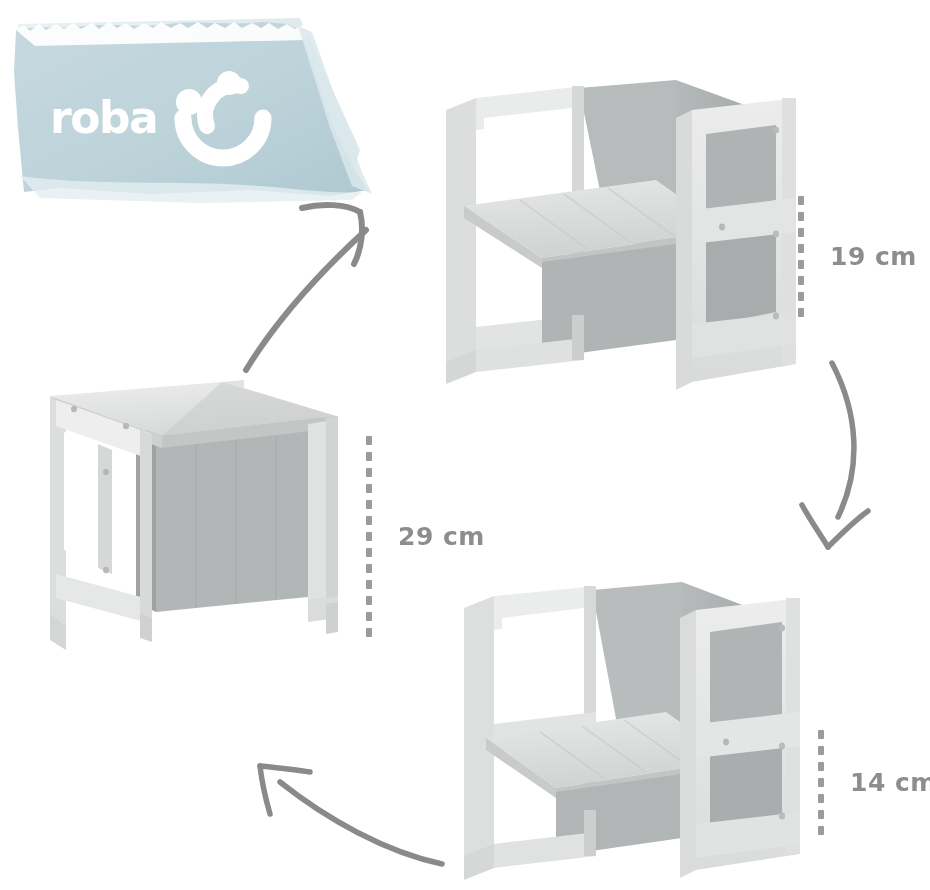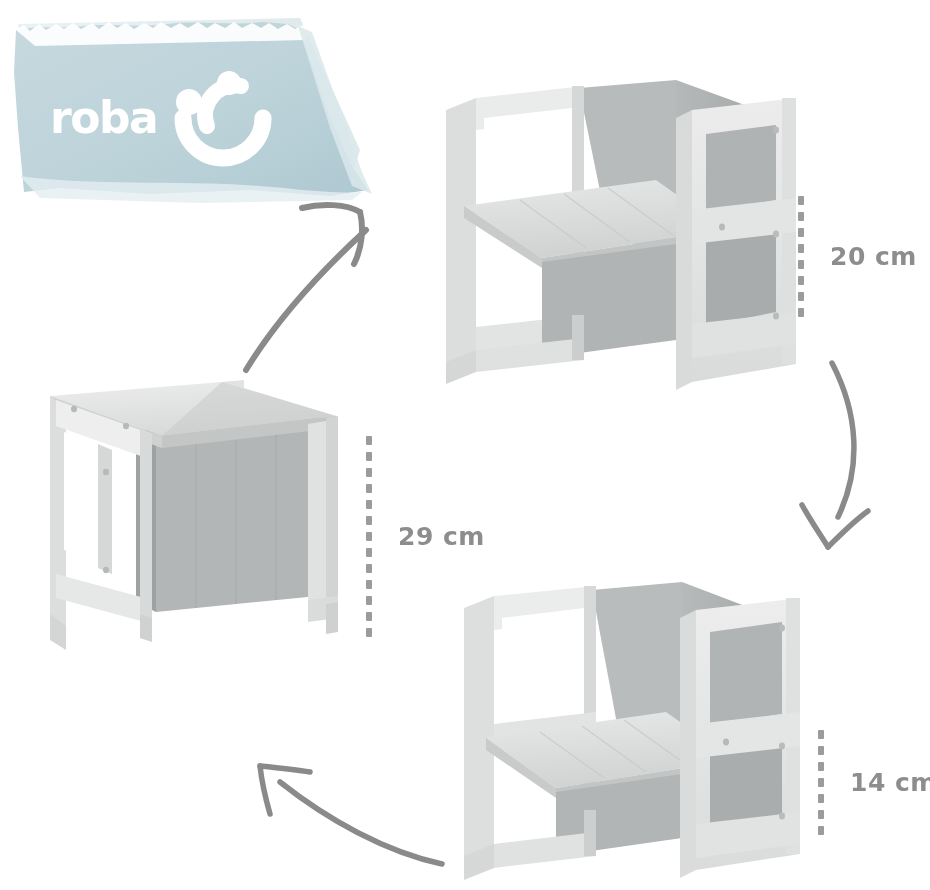--- a/index.html
+++ b/index.html
@@ -155,21 +155,21 @@
     <div class="dash-line">
       <i style="height:9px;margin-bottom:7px;"></i>
         <i style="height:9px;margin-bottom:7px;"></i>
       <i style="height:9px;margin-bottom:7px;"></i>
         <i style="height:9px;margin-bottom:7px;"></i>
       <i style="height:9px;margin-bottom:7px;"></i>
         <i style="height:9px;margin-bottom:7px;"></i>
       <i style="height:9px;margin-bottom:7px;"></i>
         <i style="height:9px;"></i>
     </div>
-    <div class="m-label">20 cm</div>
+    <div class="m-label">19 cm</div>
   </div>
 
   <div class="piece" style="left:36px;top:374px;">
     <svg width="330" height="280" viewBox="0 0 330 280">
       <defs>
         <linearGradient id="g-topB" x1="0" y1="0" x2="0.4" y2="1">
           <stop offset="0%" stop-color="#ededed"></stop>
             <stop offset="100%" stop-color="#d7d9d9"></stop>
         </linearGradient>
         <linearGradient id="g-panelB" x1="0" y1="0" x2="1" y2="0">

